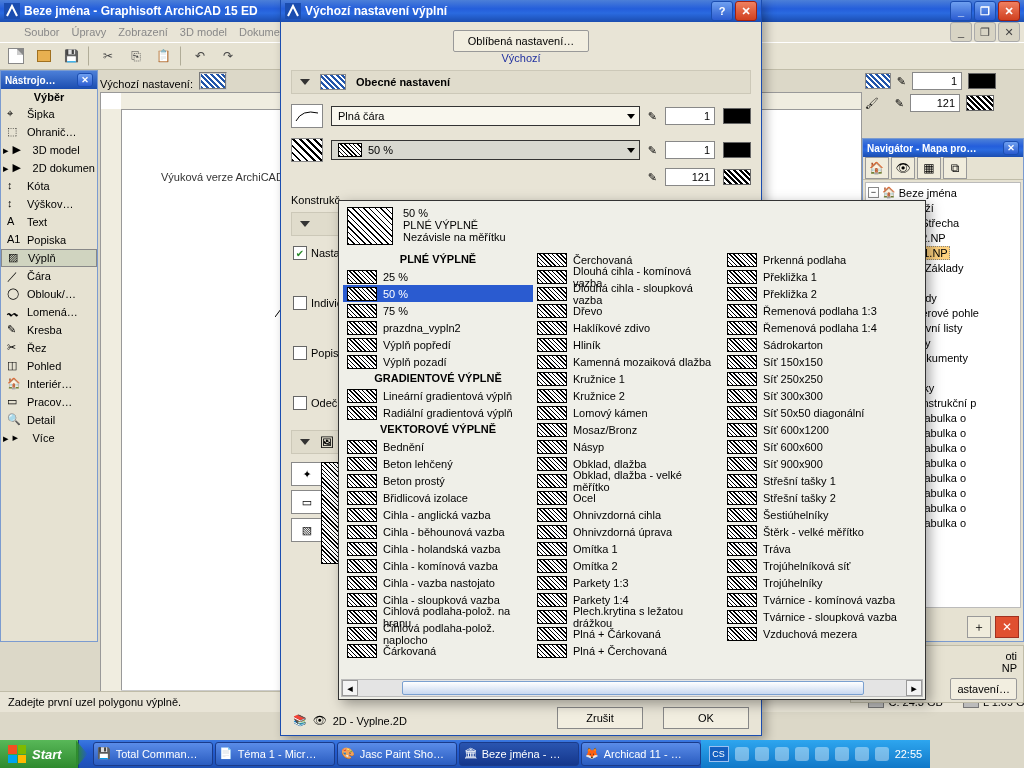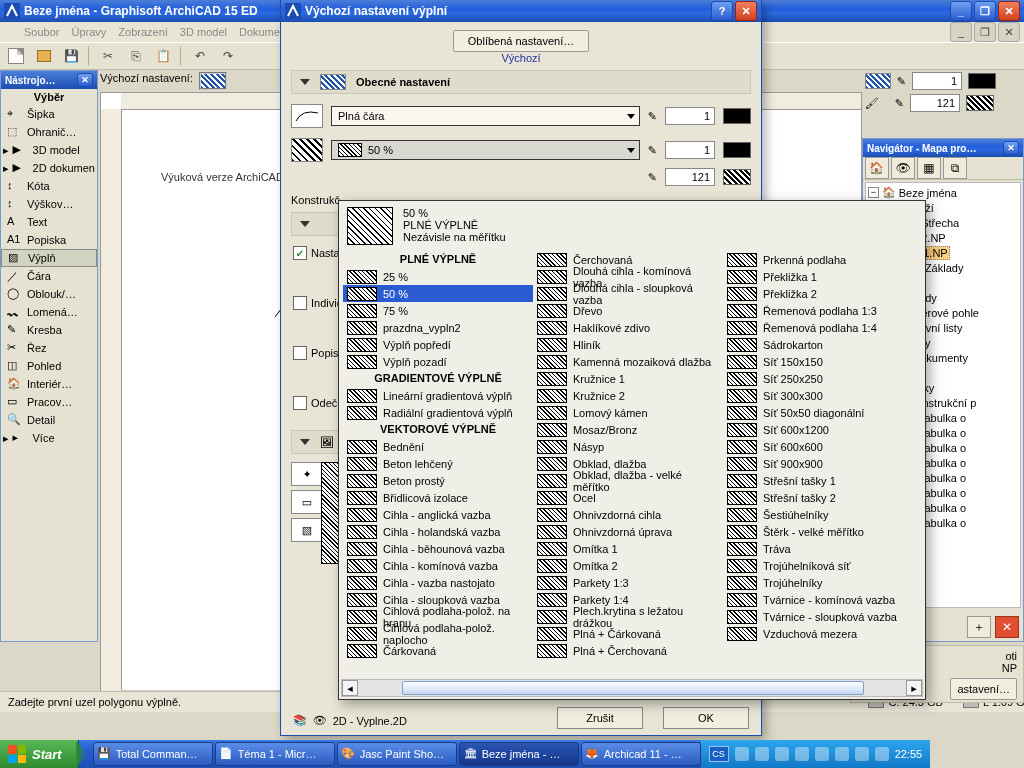--- a/index.html
+++ b/index.html
@@ -168,21 +168,21 @@
       <div class="penrow">
         <span style="width:24px;">🖌</span>
         <span>✎</span>
         <div class="numfield">
             <span>121</span>
           </div>
         <div class="colorchip" style="background:repeating-linear-gradient(45deg,#000 0 2px,#fff 2px 4px);"></div>
       </div>
     </div>
 
-    <div style="position:absolute;left:100px;top:72px;height:18px;display:flex;align-items:flex-start;gap:6px;">
+    <div style="position:absolute;left:100px;top:72px;height:18px;display:flex;align-items:flex-end;gap:6px;">
       <span>Výchozí nastavení:</span>
       <span class="hatchico" style="border:2px groove #ccc;"></span>
     </div>
 
     <div class="drawarea">
       <div class="ruler-h"></div>
       <div class="ruler-v"></div>
       <div class="watermark">Výuková verze ArchiCADu, není č</div>
 
       <svg style="position:absolute;left:174px;top:200px;" width="40" height="40">
@@ -619,25 +619,25 @@
           <div class="opt">
             <span class="sw-s"></span>
             <span>Břidlicová izolace</span>
           </div>
           <div class="opt">
             <span class="sw-s"></span>
             <span>Cihla - anglická vazba</span>
           </div>
           <div class="opt">
             <span class="sw-s"></span>
+            <span>Cihla - běhounová vazba</span>
+          </div>
+          <div class="opt">
+            <span class="sw-s"></span>
             <span>Cihla - holandská vazba</span>
-          </div>
-          <div class="opt">
-            <span class="sw-s"></span>
-            <span>Cihla - běhounová vazba</span>
           </div>
           <div class="opt">
             <span class="sw-s"></span>
             <span>Cihla - komínová vazba</span>
           </div>
           <div class="opt">
             <span class="sw-s"></span>
             <span>Cihla - vazba nastojato</span>
           </div>
           <div class="opt">

